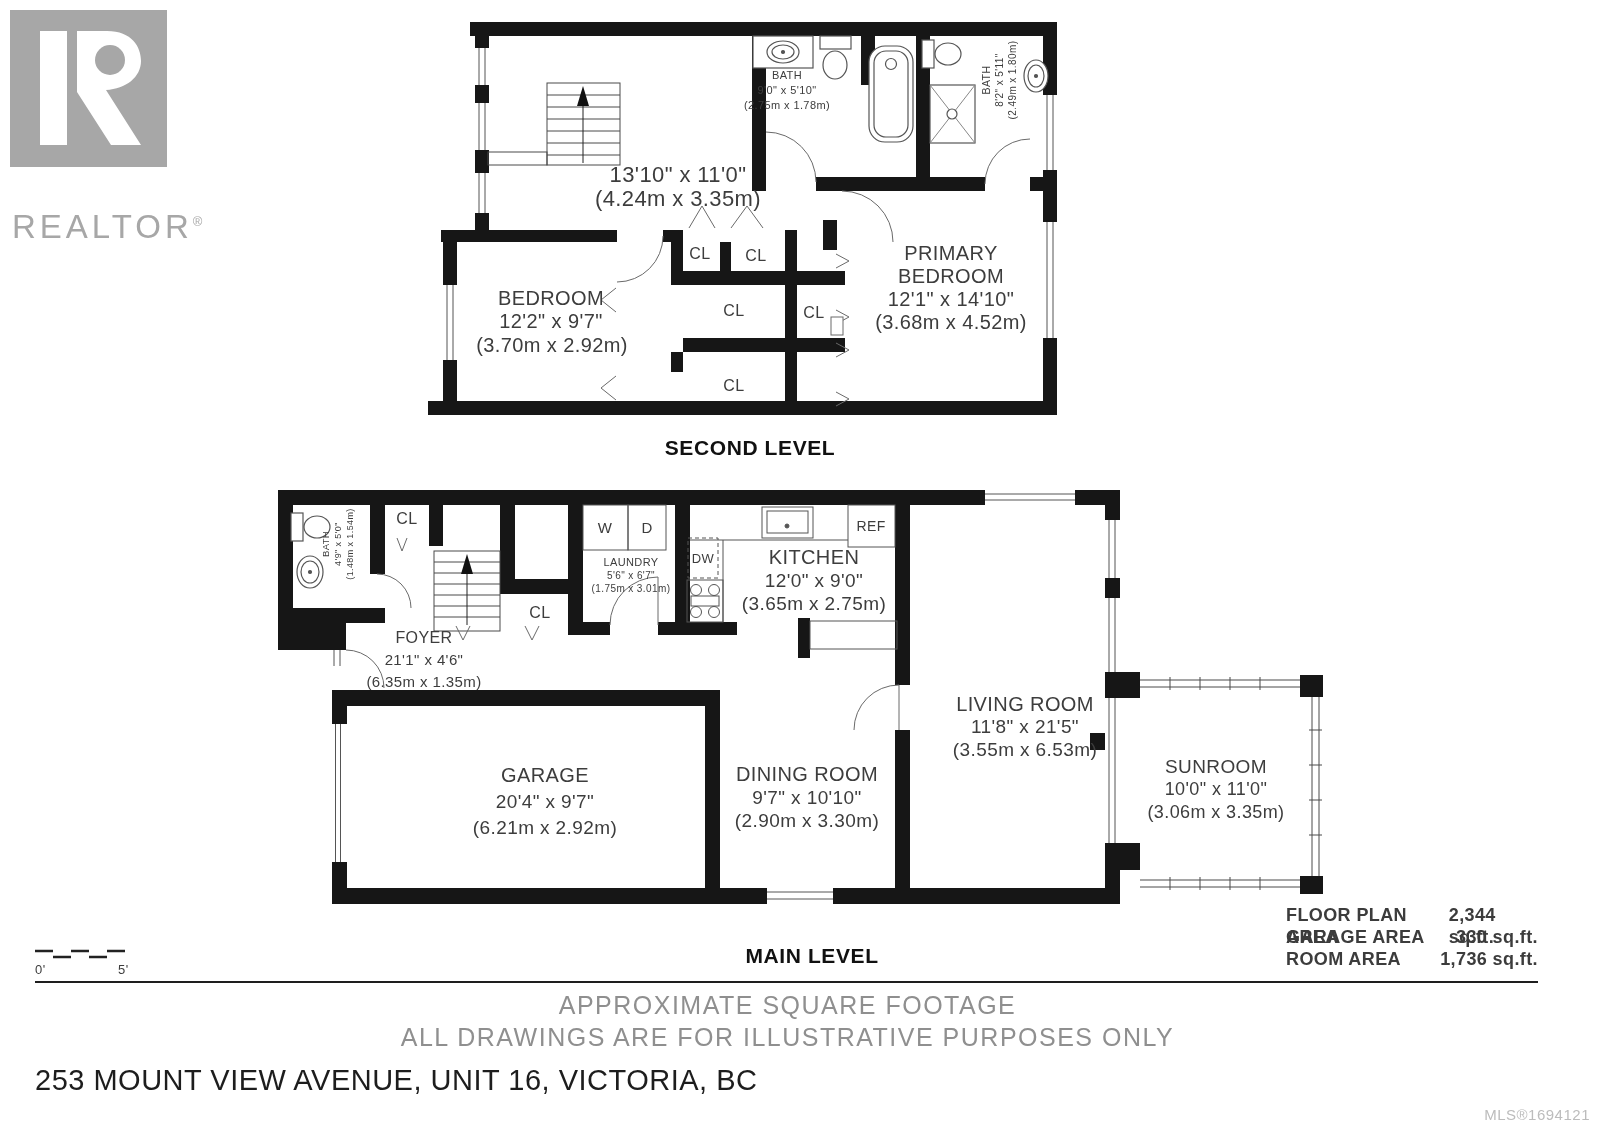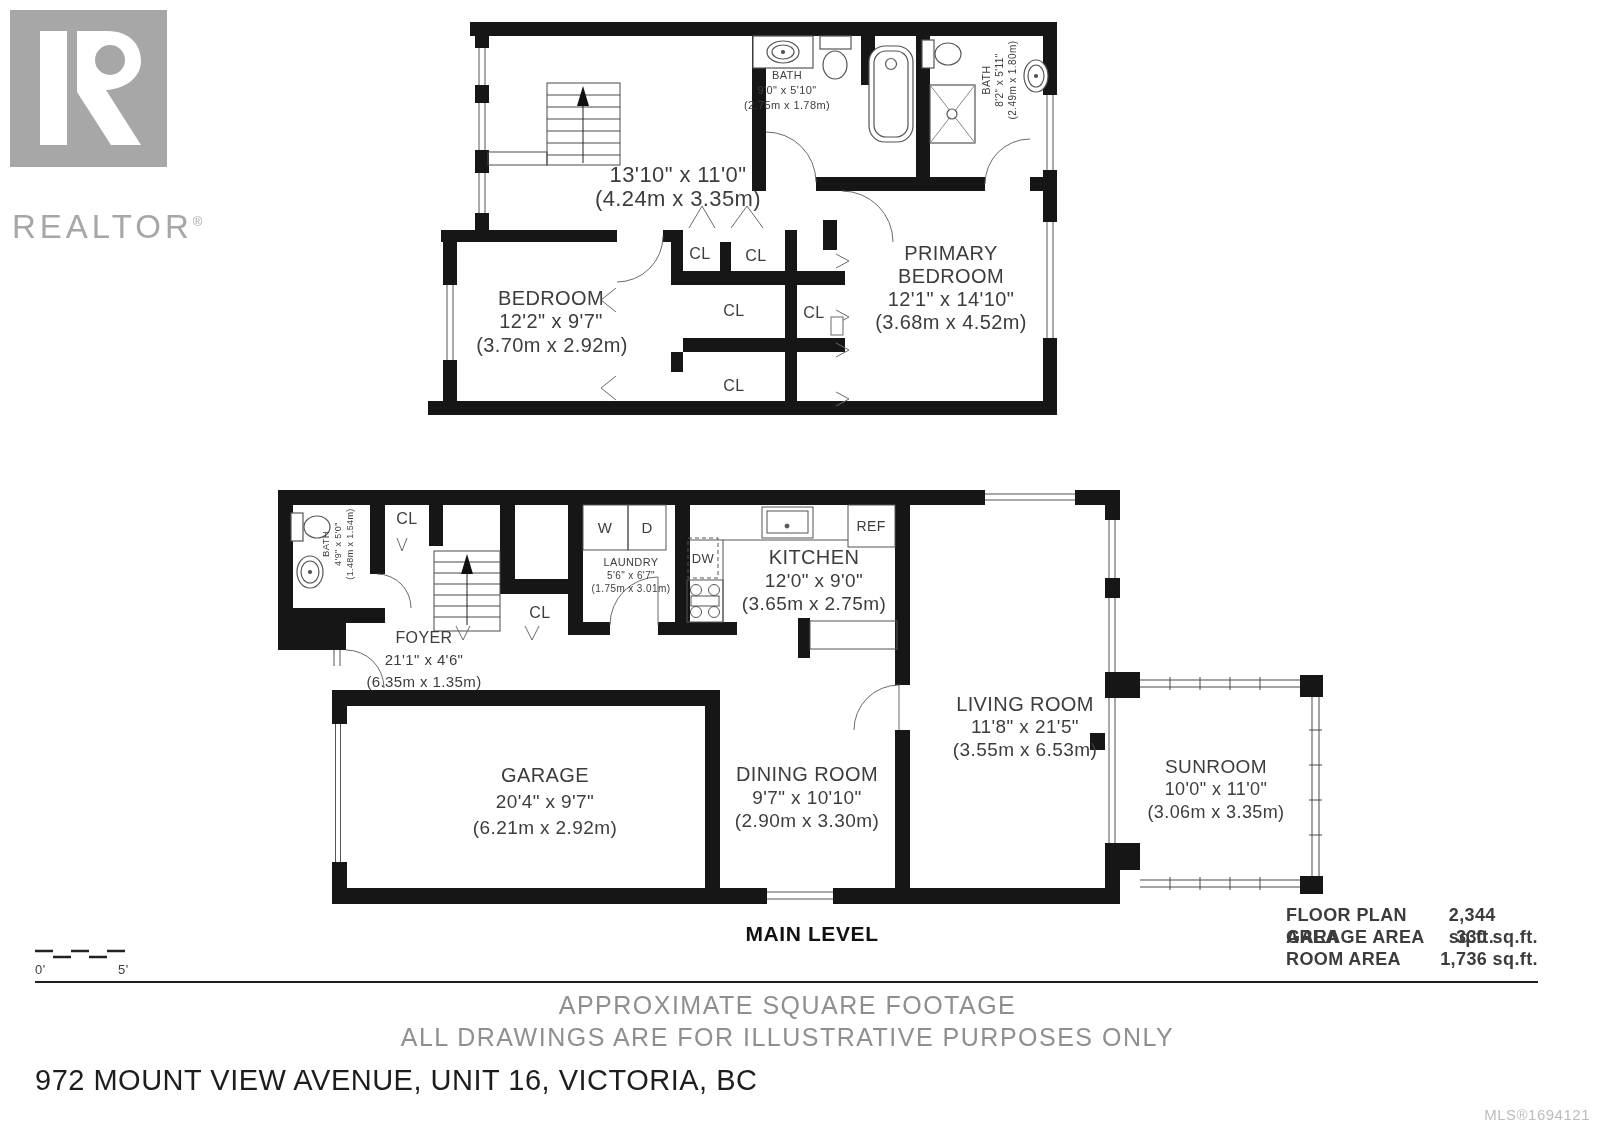--- a/index.html
+++ b/index.html
@@ -137,20 +137,21 @@
       <text x="331" y="251" font-size="16">CL</text>
       <text x="309" y="306" font-size="16">CL</text>
       <text x="309" y="381" font-size="16">CL</text>
       <text x="389" y="308" font-size="16">CL</text>
       <text x="526" y="250" font-size="20">PRIMARY</text>
       <text x="526" y="273" font-size="20">BEDROOM</text>
       <text x="526" y="296" font-size="20">12'1" x 14'10"</text>
       <text x="526" y="319" font-size="20">(3.68m x 4.52m)</text>
     </g>
   </svg>
+  <div class="lvl-title" style="left:590px;top:436px">SECOND LEVEL</div>
 
   <svg class="abs" style="left:270px;top:480px" width="1060" height="430" viewBox="0 0 1060 430">
 
     <g fill="#161616">
       <rect x="8" y="10" width="842" height="15"></rect>
       <rect x="835" y="10" width="15" height="414"></rect>
       <rect x="62" y="408" width="788" height="16"></rect>
       <rect x="8" y="10" width="15" height="130"></rect>
       <rect x="8" y="128" width="107" height="15"></rect>
       <rect x="8" y="143" width="68" height="27"></rect>
@@ -282,21 +283,21 @@
       <text x="537" y="324" font-size="19">9'7" x 10'10"</text>
       <text x="537" y="347" font-size="19">(2.90m x 3.30m)</text>
       <text x="755" y="231" font-size="20">LIVING ROOM</text>
       <text x="755" y="253" font-size="19">11'8" x 21'5"</text>
       <text x="755" y="276" font-size="19">(3.55m x 6.53m)</text>
       <text x="946" y="293" font-size="19">SUNROOM</text>
       <text x="946" y="315" font-size="18">10'0" x 11'0"</text>
       <text x="946" y="338" font-size="18">(3.06m x 3.35m)</text>
     </g>
   </svg>
-  <div class="lvl-title" style="left:652px;top:922px">MAIN LEVEL</div>
+  <div class="lvl-title" style="left:652px;top:944px">MAIN LEVEL</div>
 
   <div class="area-table">
     <div class="area-row">
       <span>FLOOR PLAN AREA</span>
       <span>2,344 sq.ft.</span>
     </div>
     <div class="area-row">
       <span>GARAGE AREA</span>
       <span>330 sq.ft.</span>
     </div>
@@ -310,16 +311,16 @@
     <g stroke="#222" stroke-width="2.5" fill="none">
       <path d="M2,7 H20 M20,13 H38 M38,7 H56 M56,13 H74 M74,7 H92"></path>
     </g>
     <text x="2" y="30" font-size="13" fill="#333">0'</text>
     <text x="85" y="30" font-size="13" fill="#333">5'</text>
   </svg>
 
   <div class="rule"></div>
   <div class="grayline" style="top:991px">APPROXIMATE SQUARE FOOTAGE</div>
   <div class="grayline" style="top:1023px">ALL DRAWINGS ARE FOR ILLUSTRATIVE PURPOSES ONLY</div>
-  <div class="address">972 MOUNT VIEW AVENUE, UNIT 16, VICTORIA, BC</div>
+  <div class="address">253 MOUNT VIEW AVENUE, UNIT 16, VICTORIA, BC</div>
   <div class="mls">MLS®1694121</div>
 
 </div>
 
 </body></html>

